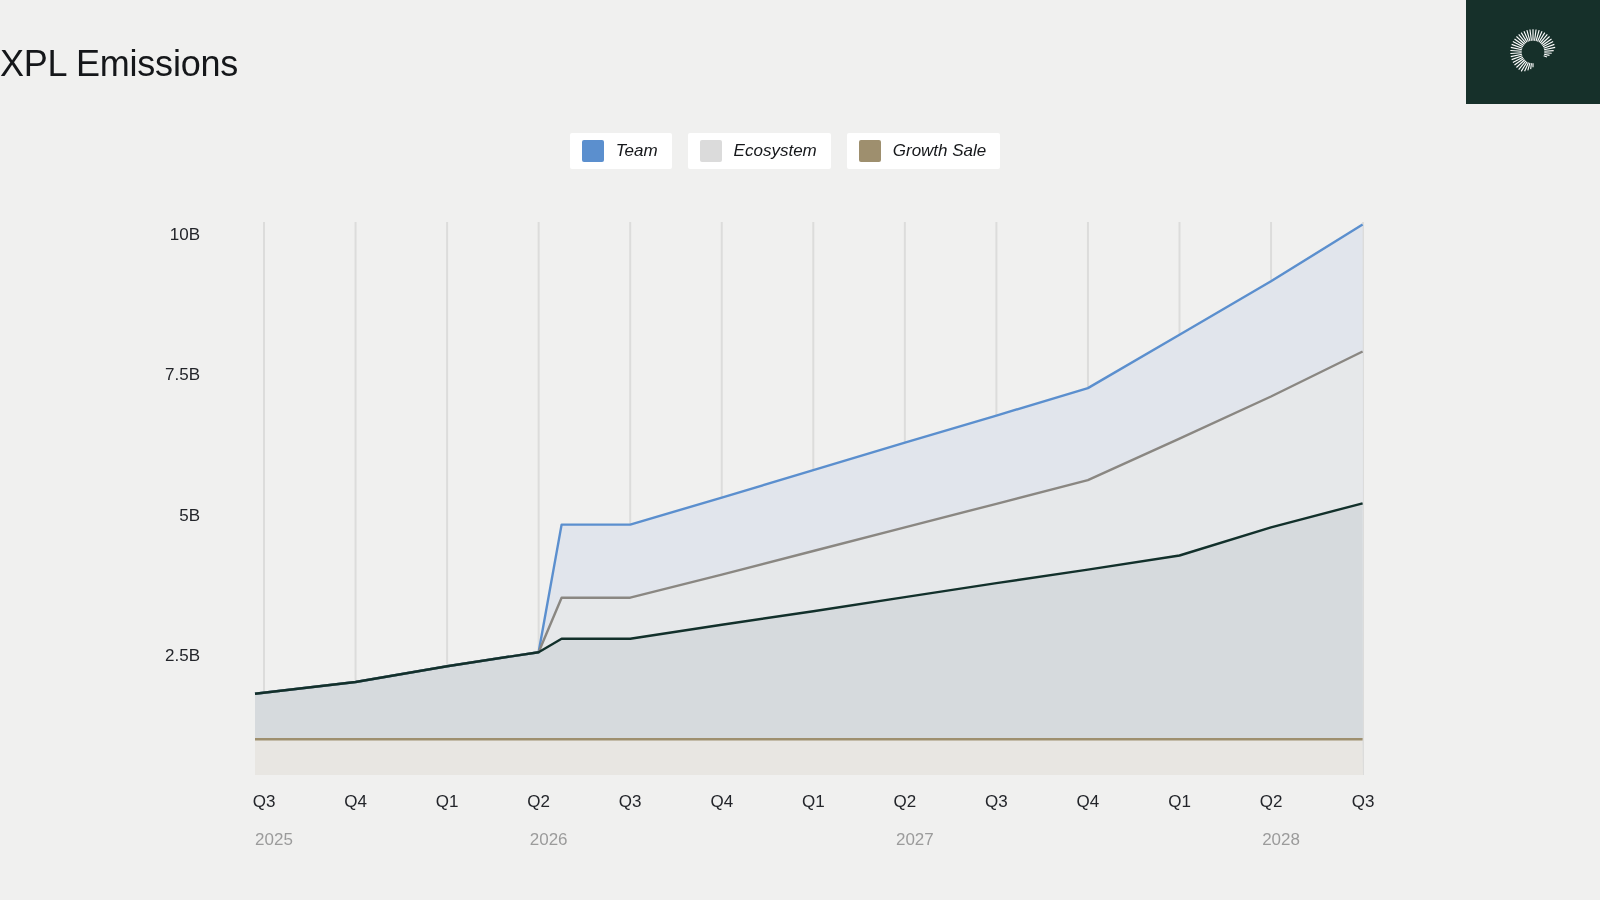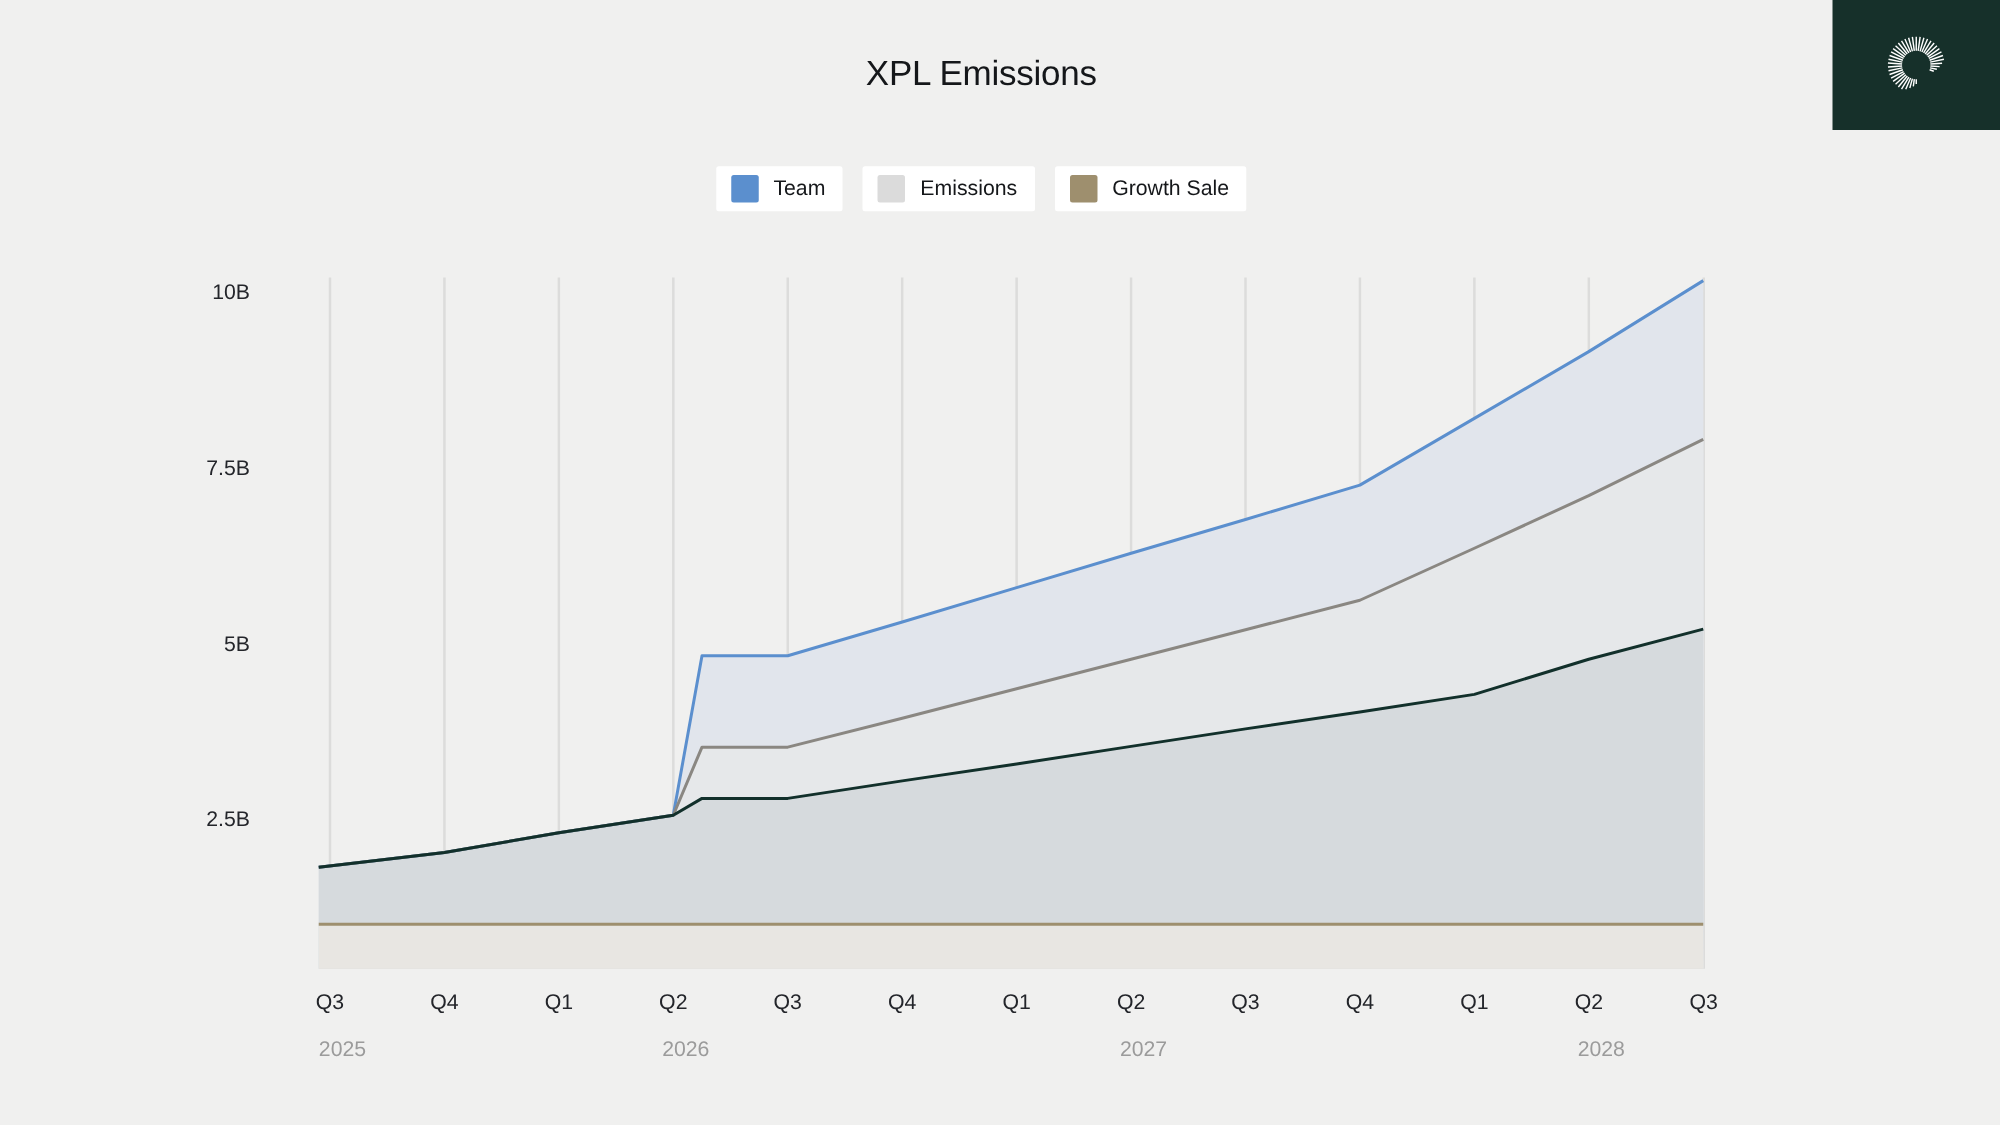--- a/index.html
+++ b/index.html
@@ -29,22 +29,22 @@
     justify-content: center;
   }
   #logo-badge svg { display: block; }
 
   
   #chart-title {
     position: absolute;
     top: 42px;
     left: 0;
     width: 1570px;
-    text-align: center;
-    font-size: 28px;
+    text-align: left;
+    font-size: 36px;
     font-weight: 400;
     color: #15171a;
     letter-spacing: -0.2px;
     line-height: 1.2;
   }
 
   
   #legend {
     position: absolute;
     top: 133px;
@@ -55,20 +55,21 @@
     align-items: center;
     gap: 16px;
   }
   .legend-item {
     display: flex;
     align-items: center;
     gap: 12px;
     background: #ffffff;
     padding: 7px 14px 7px 12px;
     border-radius: 2px;
+    font-style: italic;
   }
   .legend-swatch {
     width: 22px;
     height: 22px;
     border-radius: 2px;
     flex: 0 0 auto;
   }
   .legend-label {
     font-size: 17px;
     color: #15171a;
@@ -162,21 +163,21 @@
 
 <div id="chart-title">XPL Emissions</div>
 
 <div id="legend">
   <div class="legend-item">
     <span class="legend-swatch" style="background:#5b8fce"></span>
     <span class="legend-label">Team</span>
   </div>
   <div class="legend-item">
     <span class="legend-swatch" style="background:#dbdbdb"></span>
-    <span class="legend-label">Emissions</span>
+    <span class="legend-label">Ecosystem</span>
   </div>
   <div class="legend-item">
     <span class="legend-swatch" style="background:#9e8f6e"></span>
     <span class="legend-label">Growth Sale</span>
   </div>
 </div>
 
 <div id="plot-wrap">
   <svg id="plot-svg" width="1600" height="900">
     <g id="g-grid">

